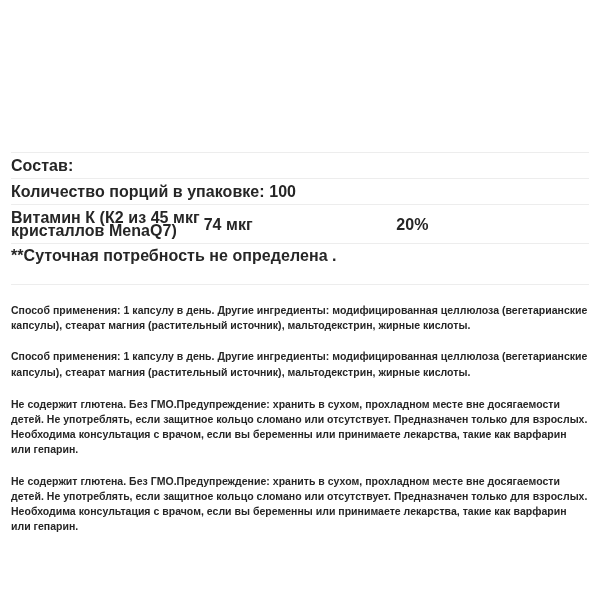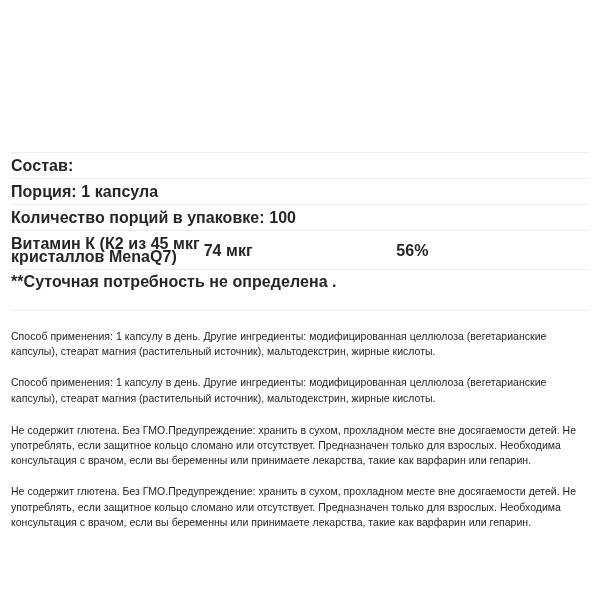--- a/index.html
+++ b/index.html
@@ -61,21 +61,21 @@
     padding-bottom: 22px;
   }
 
   
   .paragraphs {
     margin-top: 18px;
     padding: 0 11px 0 11px;
   }
   .para {
     font-size: 10.5px;
-    font-weight: normal;
+    font-weight: bold;
     line-height: 15.2px;
     color: #262626;
     margin: 0 0 16px 0;
     letter-spacing: 0.02px;
     max-width: 578px;
   }
   .para:last-child {
     margin-bottom: 0;
   }
   .para.gap-big {
@@ -88,29 +88,26 @@
 <div class="page">
 
   <div class="top-spacer"></div>
 
   <table class="facts-table">
     <tbody>
       <tr class="first-row">
         <td class="col-name" colspan="3">Состав:</td>
       </tr>
       <tr>
-        <td class="col-name" colspan="3">Порция: 1 капсула</td>
-      </tr>
-      <tr>
         <td class="col-name" colspan="3">Количество порций в упаковке: 100</td>
       </tr>
       <tr>
         <td class="col-name">Витамин К (К2 из 45 мкг кристаллов MenaQ7)</td>
         <td class="col-amt">74 мкг</td>
-        <td class="col-pct">56%</td>
+        <td class="col-pct">20%</td>
       </tr>
       <tr class="note">
         <td class="col-name" colspan="3">**Суточная потребность не определена .</td>
       </tr>
     </tbody>
   </table>
 
   <div class="paragraphs">
     <p class="para">Способ применения: 1 капсулу в день. Другие ингредиенты: модифицированная целлюлоза (вегетарианские капсулы), стеарат магния  (растительный источник),  мальтодекстрин, жирные кислоты.</p>
     <p class="para gap-big">Способ применения: 1 капсулу в день. Другие ингредиенты: модифицированная целлюлоза (вегетарианские капсулы), стеарат магния  (растительный источник),  мальтодекстрин, жирные кислоты.</p>

